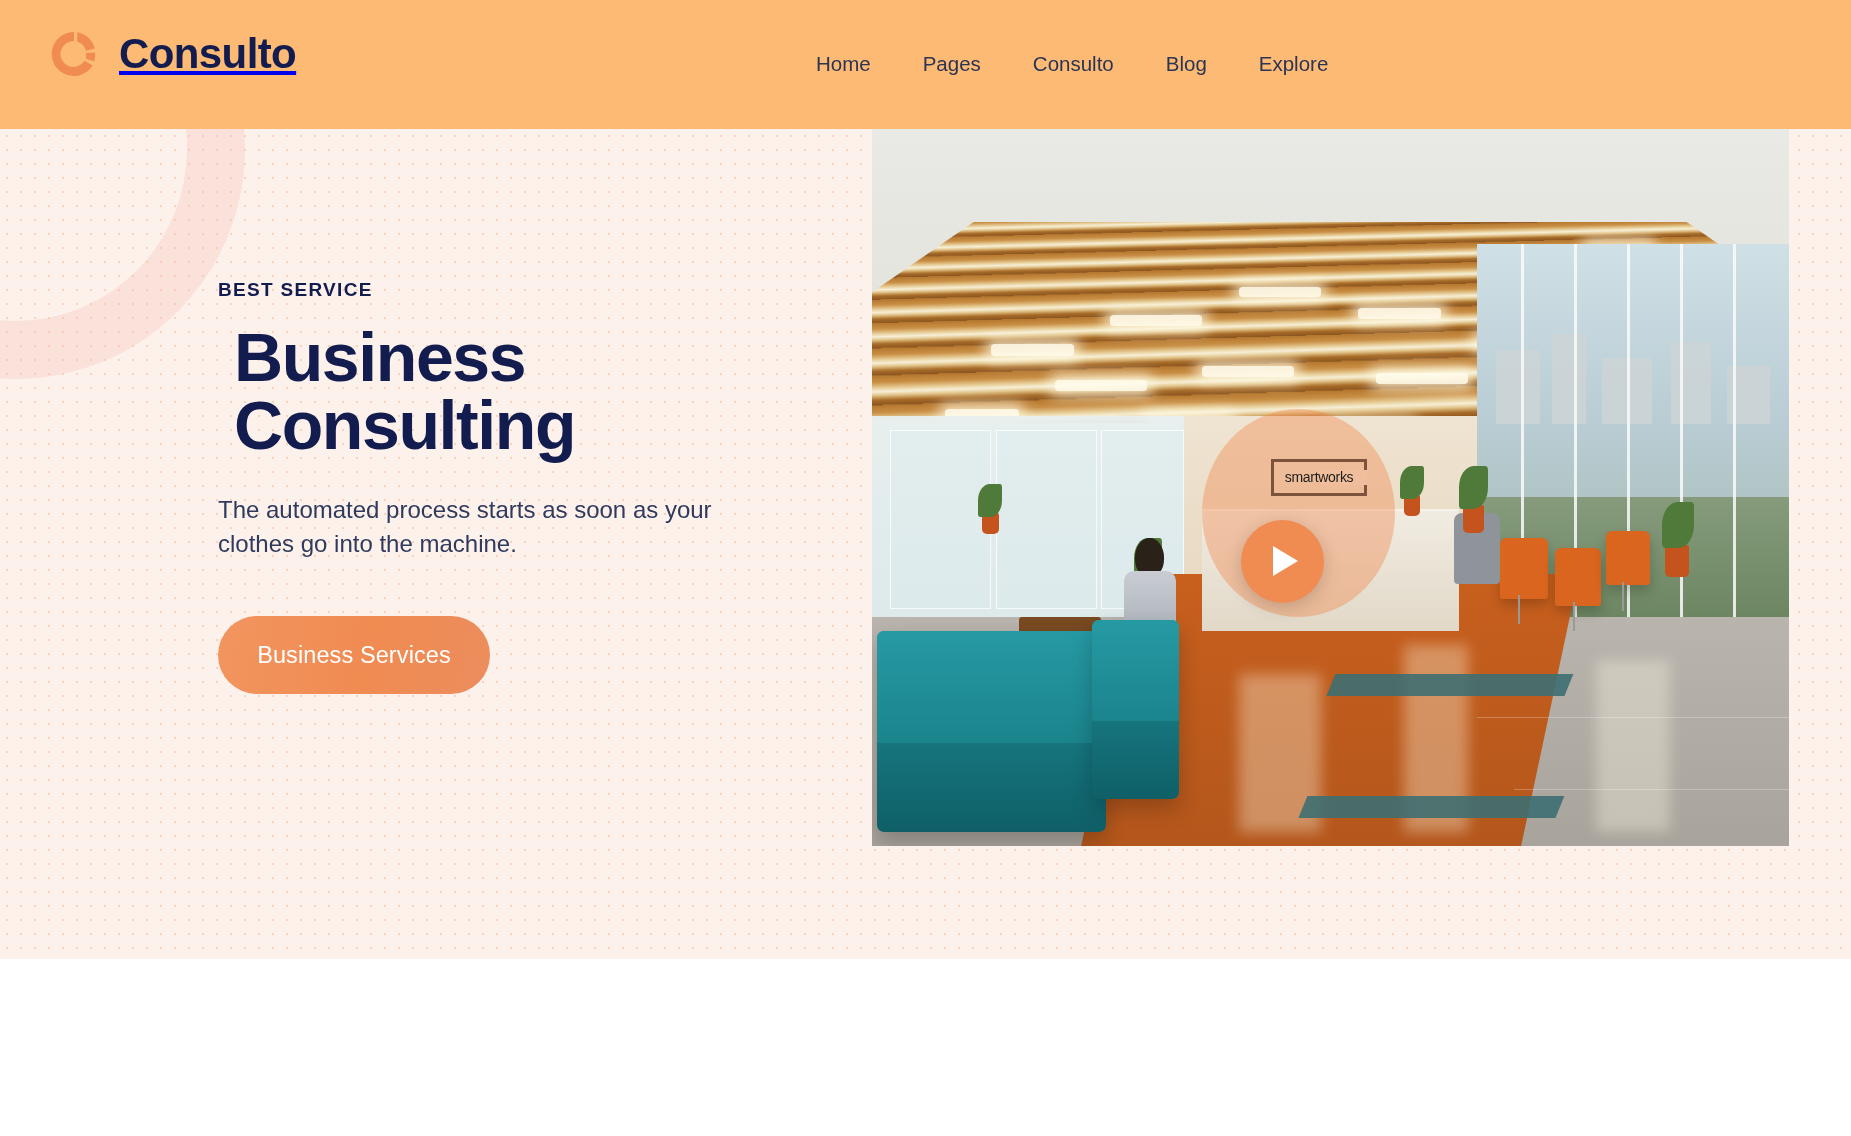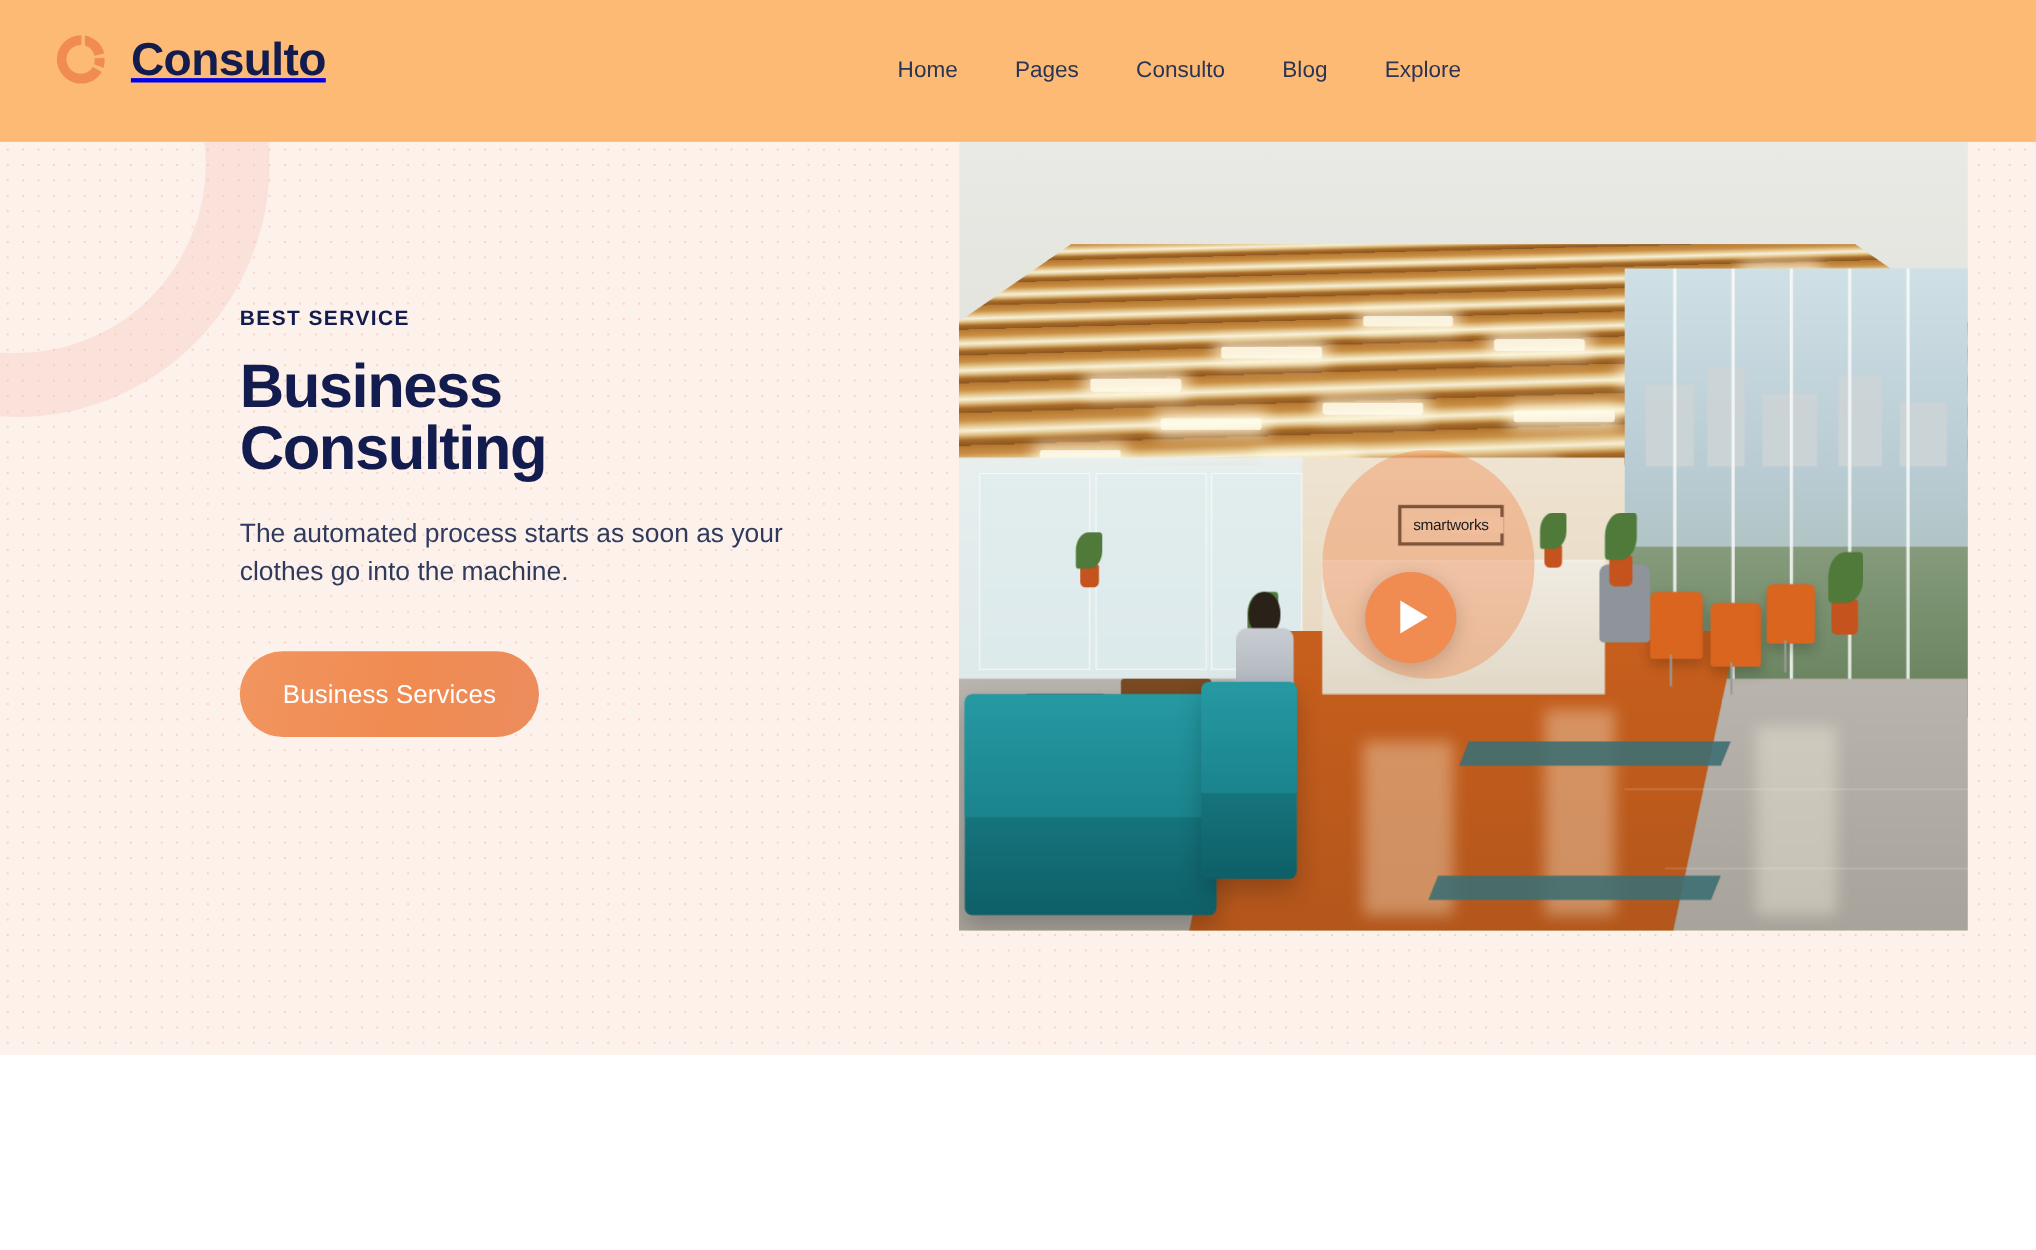--- a/index.html
+++ b/index.html
@@ -133,26 +133,27 @@
   .eyebrow {
     font-size: 19px;
     font-weight: bold;
     letter-spacing: 1.3px;
     color: #131c4e;
     text-transform: uppercase;
     margin-bottom: 22px;
   }
 
   .hero-title {
-    font-size: 56px;
+    font-size: 68px;
     font-weight: bold;
     line-height: 1.0;
     color: #131c4e;
     letter-spacing: -1.4px;
     margin-bottom: 34px;
+    margin-left: 16px;
   }
 
   .hero-title .line { display: block; }
 
   .hero-sub {
     font-size: 24px;
     line-height: 1.42;
     color: #2f3a5c;
     width: 560px;
     margin-bottom: 55px;
@@ -175,21 +176,21 @@
   }
 
   
   .hero-media {
     position: absolute;
     left: 872px;
     top: 0px;
     width: 917px;
     height: 717px;
     overflow: hidden;
-    background: #fef9c3;
+    background: #f97316;
   }
 
   .photo { position: absolute; inset: 0; }
 
   
   .ceil-bg {
     position: absolute;
     left: 0; top: 0; width: 100%; height: 44%;
     background: linear-gradient(180deg, #e9e9e5 0%, #e4e4de 60%, #dcdcd6 100%);
   }

